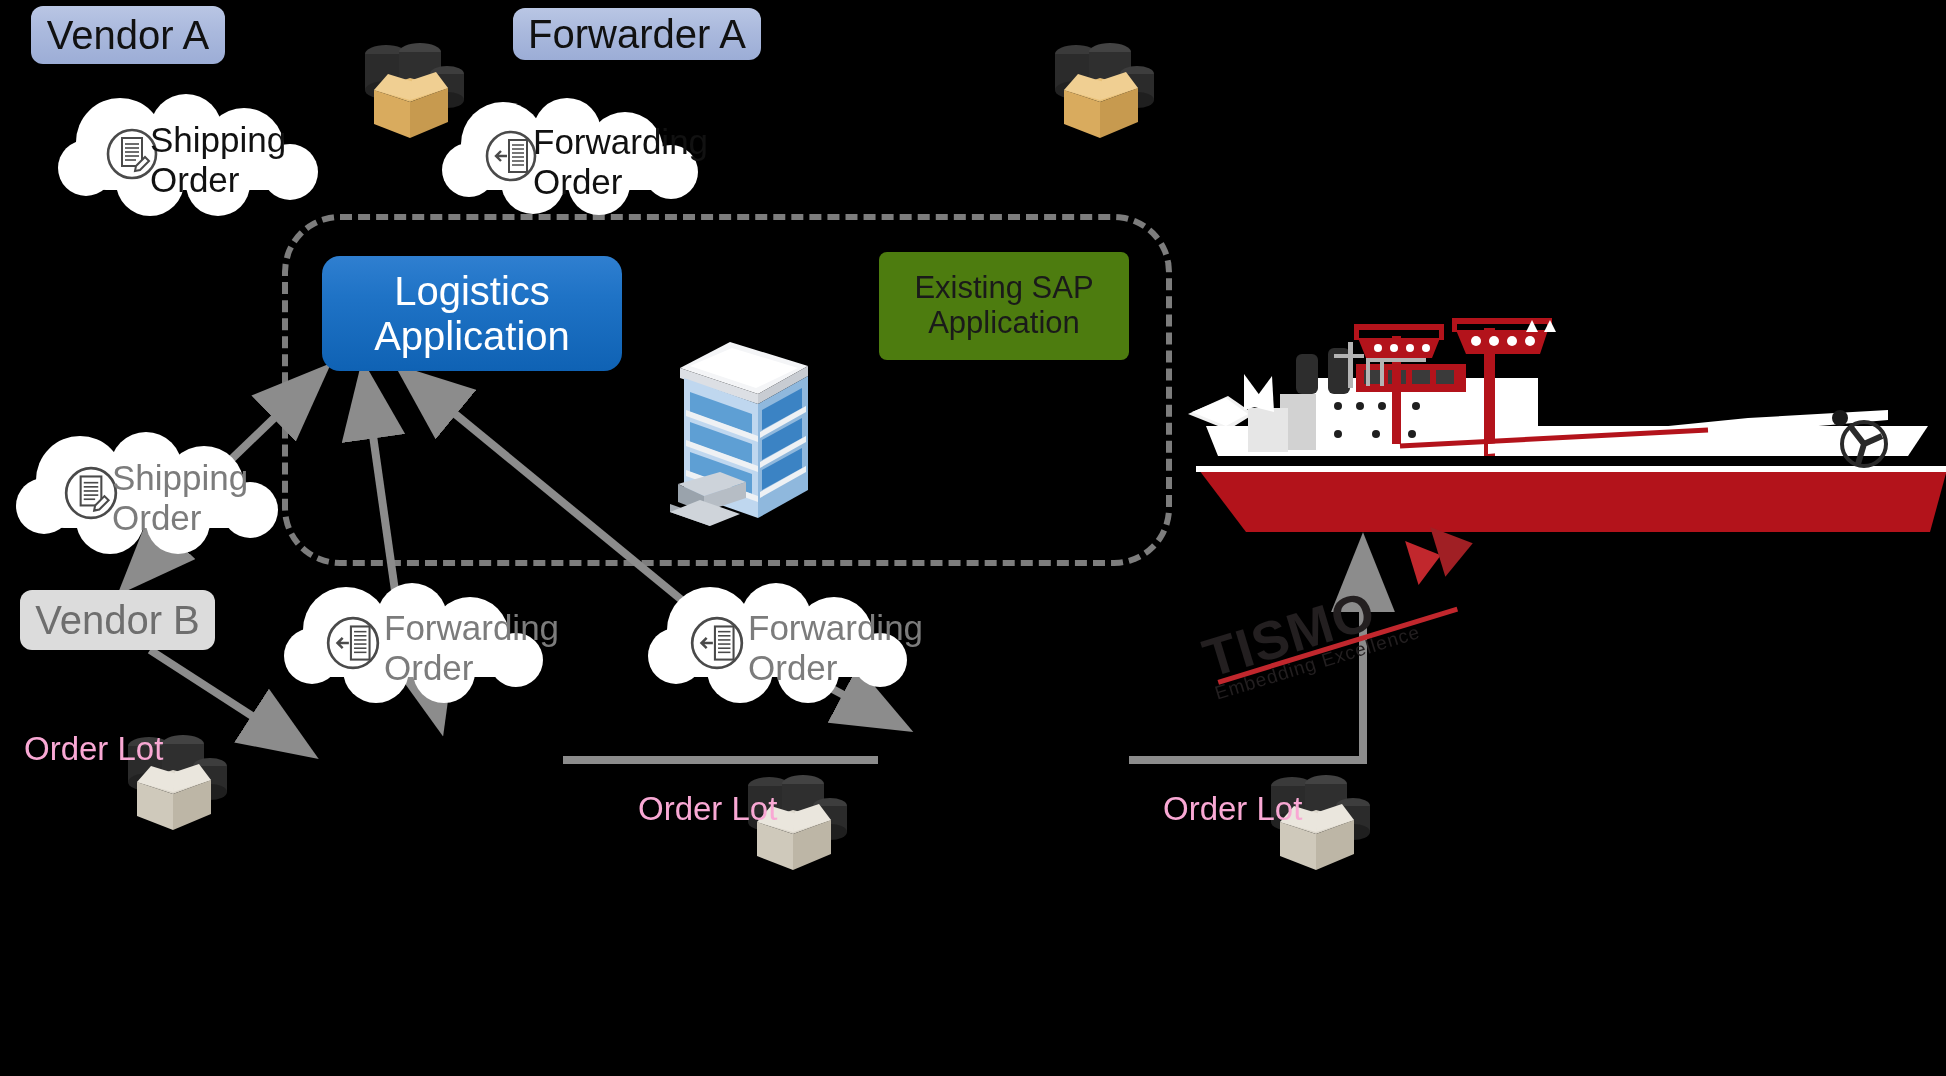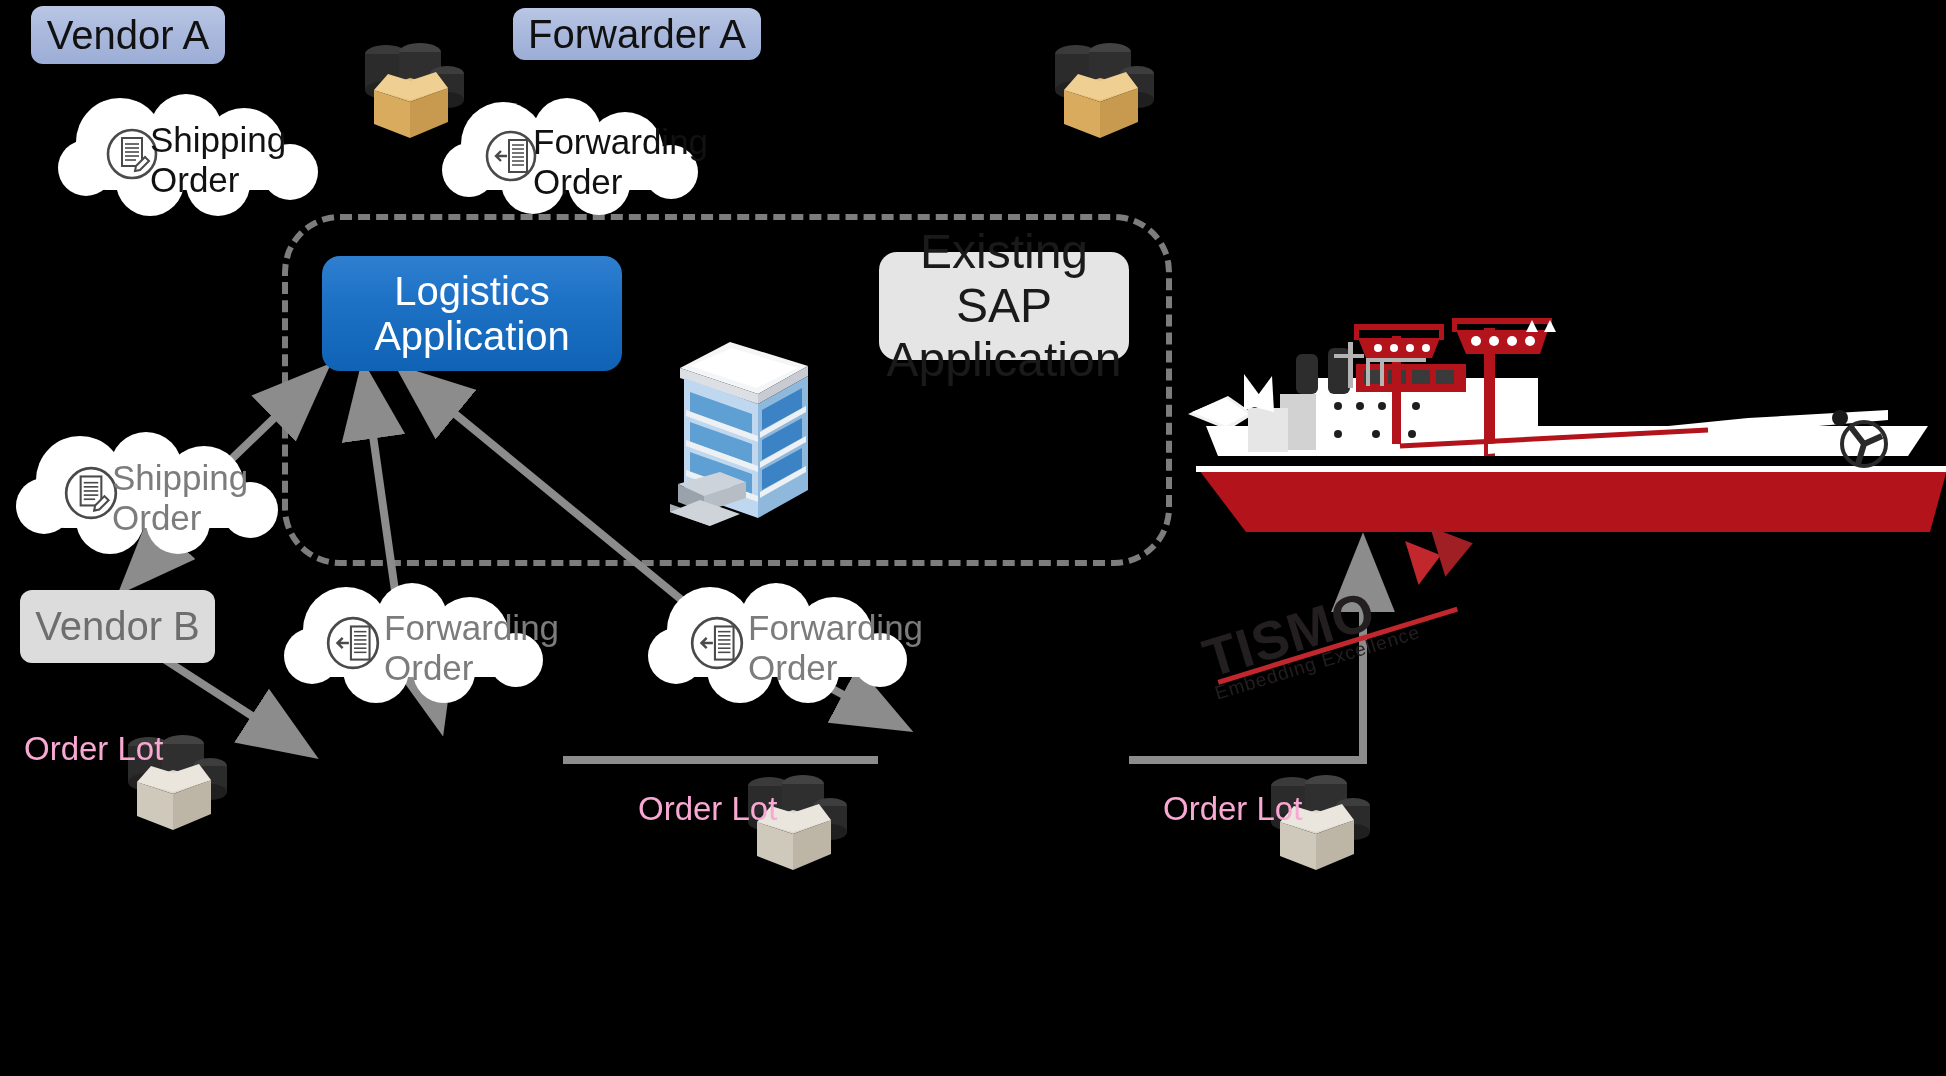--- a/index.html
+++ b/index.html
@@ -9,41 +9,41 @@
     background:#000;
     overflow:hidden;
     font-family:"Liberation Sans", sans-serif;
   }
   .abs{position:absolute;}
 
   
   .box{
     position:absolute;
     display:flex;align-items:center;justify-content:center;
-    text-align:center;line-height:1.12;
+    text-align:left;line-height:1.12;
     border-radius:14px;
     box-sizing:border-box;
   }
   .box-blueheader{
     background:linear-gradient(180deg,#b9c6e4 0%,#aab9dd 45%,#9cadd6 100%);
     color:#111;
     font-size:40px;
     border-radius:12px;
   }
   .box-logistics{
     background:linear-gradient(180deg,#2f7fd0 0%,#1f73c6 35%,#0f62b4 100%);
     color:#ffffff;
     font-size:40px;
     border-radius:18px;
   }
   .box-gray{
-    background:#e5e5e5;
+    background:#4d7c0f;
     color:#1a1a1a;
-    font-size:48px;
-    border-radius:18px;
+    font-size:31px;
+    border-radius:8px;
   }
   .box-gray-light{
     background:#dcdcdc;
     color:#6e6e6e;
     font-size:40px;
     border-radius:12px;
   }
 
   
   .boundary{
@@ -141,21 +141,21 @@
   <div class="box box-logistics" style="left:322px;top:256px;width:300px;height:115px;flex-direction:column;">
     <span>Logistics</span>
     <span>Application</span>
   </div>
 
   <div class="box box-gray" style="left:879px;top:252px;width:250px;height:108px;flex-direction:column;">
     <span>Existing SAP</span>
     <span>Application</span>
   </div>
 
-  <div class="box box-gray-light" style="left:20px;top:590px;width:195px;height:73px;">
+  <div class="box box-gray-light" style="left:20px;top:590px;width:195px;height:60px;">
     <span>Vendor B</span>
   </div>
 
 
 
   <div class="cloud" style="left:58px;top:96px;width:262px;height:120px;">
     <svg width="262" height="120" viewBox="0 0 262 120">
       <g fill="#ffffff">
         <circle cx="62" cy="46" r="44"></circle>
           <circle cx="128" cy="34" r="36"></circle>

